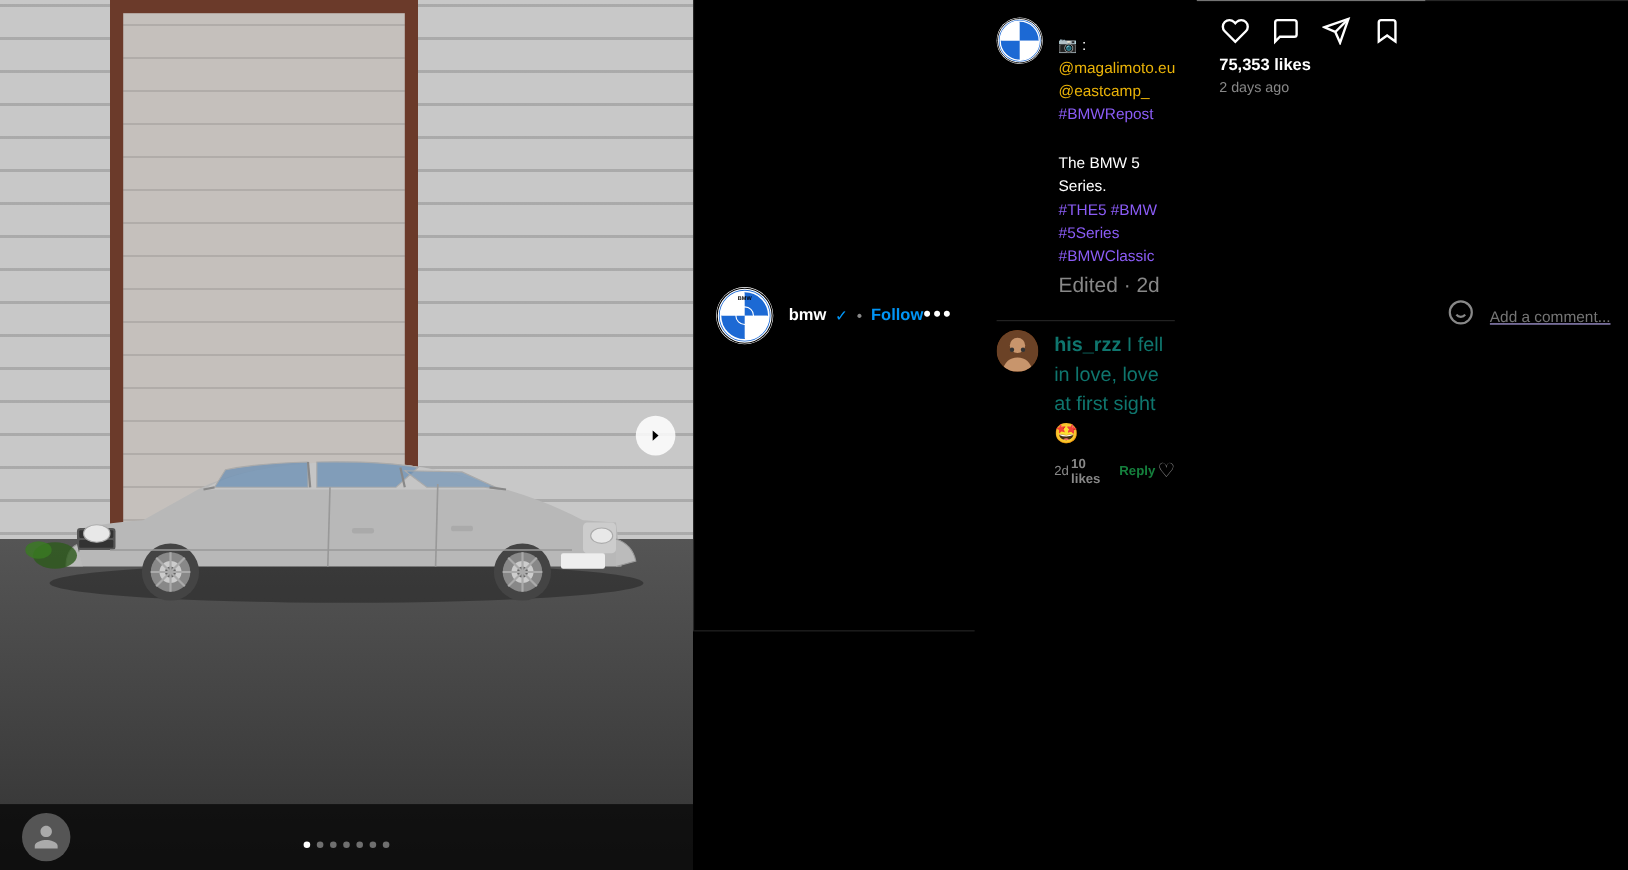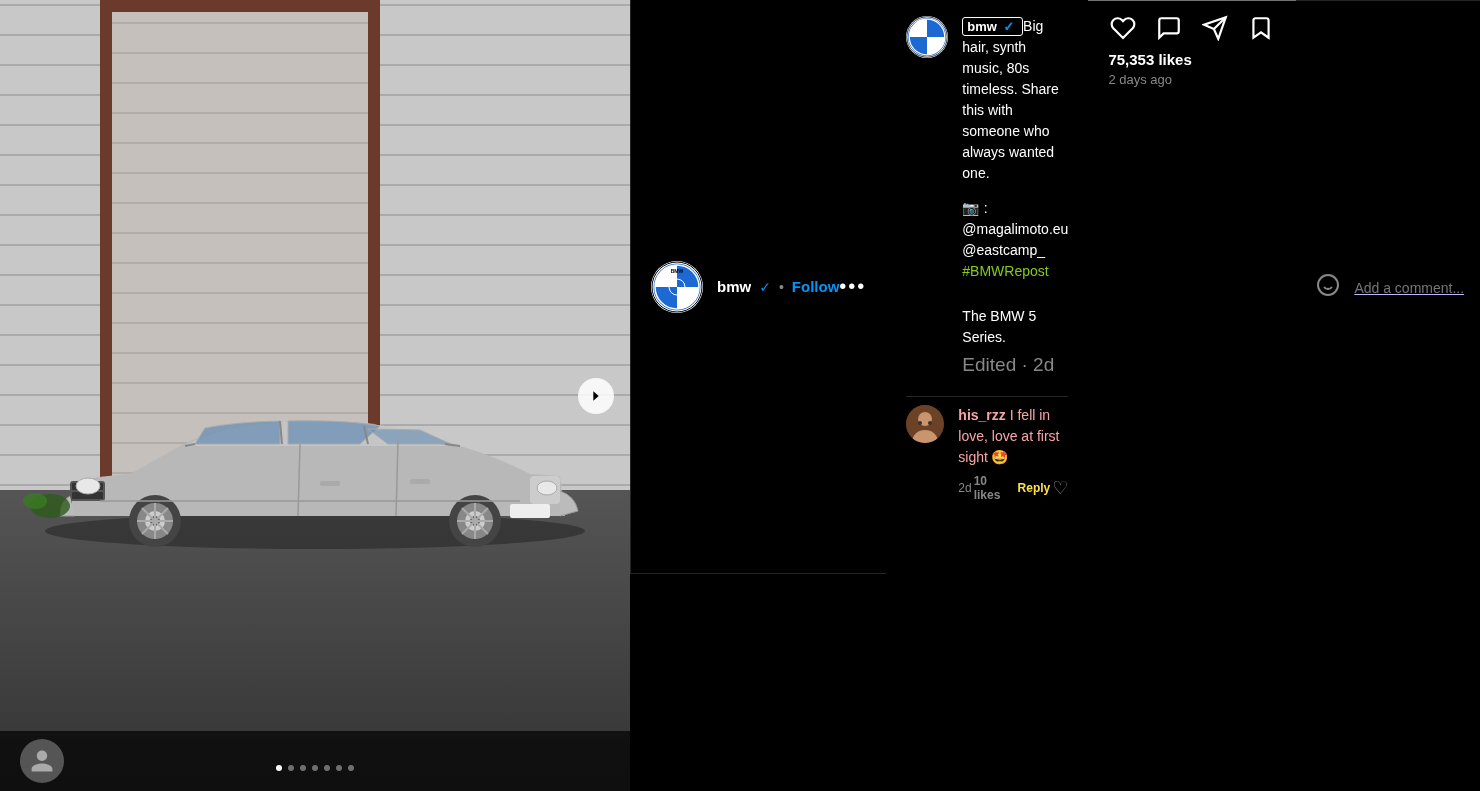--- a/index.html
+++ b/index.html
@@ -269,26 +269,26 @@
 
     .comment-username.boxed {
       background: none;
       border: 1.5px solid #fff;
       padding: 1px 4px;
       border-radius: 3px;
       font-size: 13px;
     }
 
     .hashtags {
-      color: #84cc16;
+      color: #8b5cf6;
       margin-top: 12px;
     }
 
     .mention {
-      color: #ffffff;
+      color: #eab308;
     }
 
     .edited-time {
       color: #888;
       font-size: 19px;
       margin-top: 6px;
     }
 
     
     .reply-comment {
@@ -312,22 +312,22 @@
       height: 100%;
       background: radial-gradient(circle at 40% 40%, #8b4513, #5a2d0c);
       position: relative;
     }
 
     .reply-content {
       flex: 1;
     }
 
     .reply-text {
-      color: #fca5a5;
-      font-size: 14px;
+      color: #0f766e;
+      font-size: 18px;
       line-height: 1.5;
     }
 
     .reply-username {
       font-weight: 700;
     }
 
     .reply-meta {
       display: flex;
       align-items: center;
@@ -340,21 +340,21 @@
       font-size: 12px;
     }
 
     .reply-likes {
       color: #888;
       font-size: 12px;
       font-weight: 600;
     }
 
     .reply-btn {
-      color: #fde047;
+      color: #15803d;
       font-size: 12px;
       font-weight: 600;
       background: none;
       border: none;
       cursor: pointer;
     }
 
     .heart-icon-reply {
       margin-left: auto;
       color: #888;
@@ -574,38 +574,42 @@
           <circle cx="26" cy="26" r="25" fill="#fff" stroke="#000" stroke-width="1"></circle>
           <circle cx="26" cy="26" r="22" fill="none" stroke="#1c69d4" stroke-width="3"></circle>
           <path d="M4 26 A22 22 0 0 1 26 4 L26 26 Z" fill="#fff"></path>
           <path d="M26 4 A22 22 0 0 1 48 26 L26 26 Z" fill="#1c69d4"></path>
           <path d="M48 26 A22 22 0 0 1 26 48 L26 26 Z" fill="#fff"></path>
           <path d="M26 48 A22 22 0 0 1 4 26 L26 26 Z" fill="#1c69d4"></path>
           <circle cx="26" cy="26" r="22" fill="none" stroke="#fff" stroke-width="1.5"></circle>
         </svg>
       </div>
       <div class="comment-content">
-        <div class="comment-text">
-          <span class="comment-username boxed">
-            <span>bmw</span>
-            <span style="color:#0095f6; margin-left:3px;">✓</span>
-          </span>
-          <span> Big hair, synth music, 80s timeless. Share this with someone who always wanted one.</span>
-        </div>
         <div class="comment-text" style="margin-top:14px;">
           <span>📷</span>
           <span> : </span>
           <span class="mention">@magalimoto.eu</span>
           <span> </span>
           <span class="mention">@eastcamp_</span>
           <span> </span>
           <span class="hashtags">#BMWRepost</span>
         </div>
         <div class="comment-text" style="margin-top:24px;">
           <span>The BMW 5 Series.</span>
+        </div>
+        <div class="comment-text">
+          <span class="hashtags">
+            <span>#THE5</span>
+            <span> </span>
+            <span>#BMW</span>
+            <span> </span>
+            <span>#5Series</span>
+            <span> </span>
+            <span>#BMWClassic</span>
+          </span>
         </div>
         <div class="edited-time">Edited · 2d</div>
       </div>
     </div>
 
     <div class="reply-comment">
       <div class="reply-avatar">
         <div class="reply-avatar-img">
           
           <svg viewBox="0 0 38 38" xmlns="http://www.w3.org/2000/svg" width="38" height="38">

